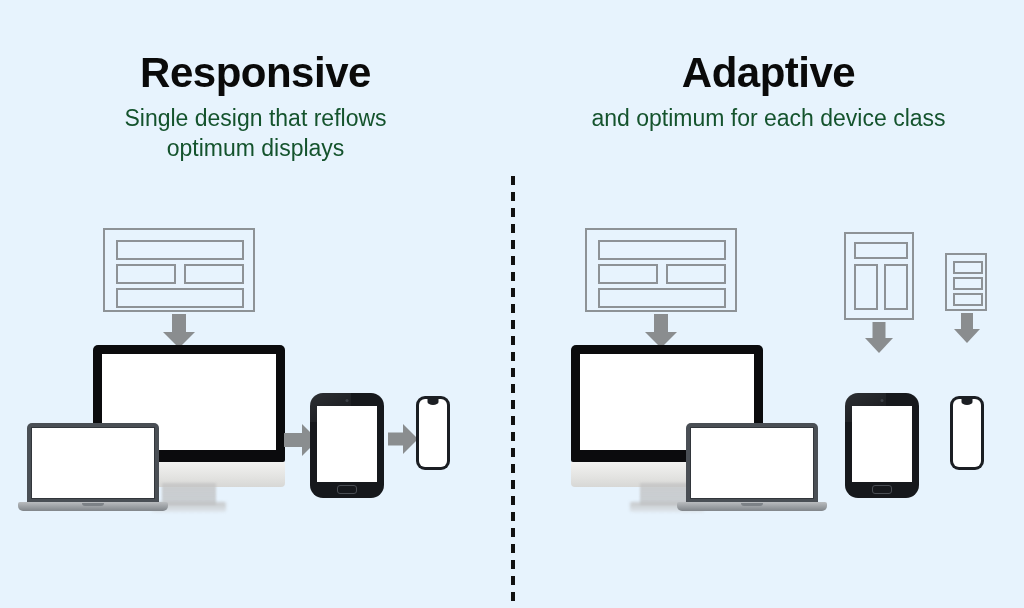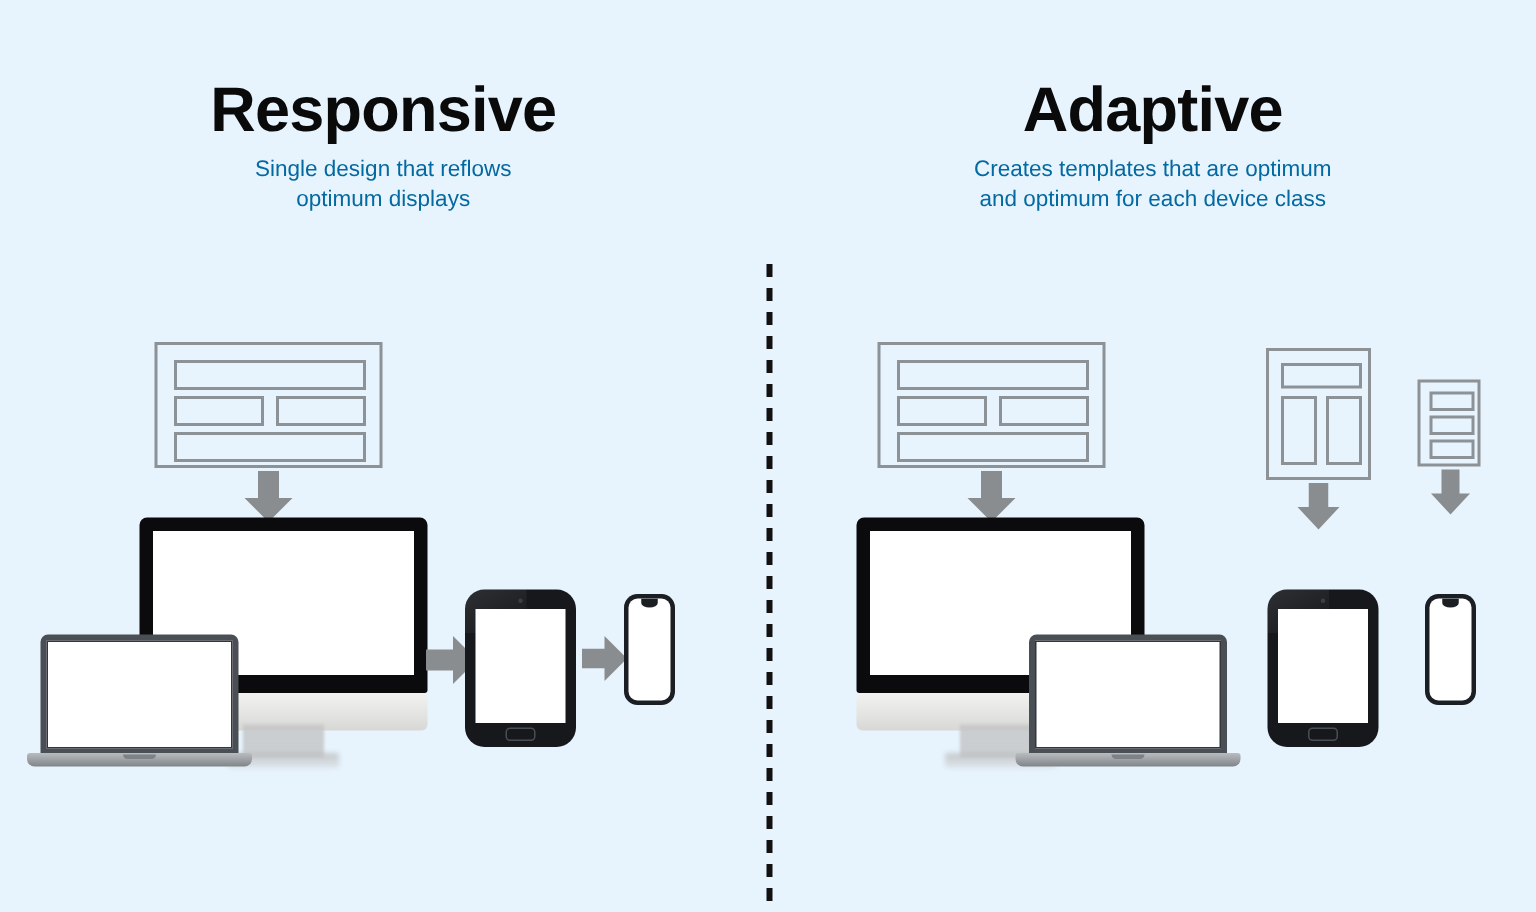--- a/index.html
+++ b/index.html
@@ -24,21 +24,21 @@
   .panel{position:absolute;top:0;height:608px;}
   .panel-left{left:0;width:511px;}
   .panel-right{left:513px;width:511px;}
 
   .head{position:absolute;left:0;width:100%;text-align:center;}
   .title{
     font-size:42px;font-weight:700;color:#0a0a0a;
     letter-spacing:-0.5px;line-height:1;
   }
   .subtitle{
-    font-size:15px;font-weight:400;color:#0369a1;
+    font-size:23px;font-weight:400;color:#14532d;
     line-height:1.32;margin-top:9px;
   }
 
   
   .wf{
     position:absolute;
     border:2px solid #8d9296;
     background:#e7f3fd;
     box-sizing:border-box;
   }
@@ -194,21 +194,20 @@
     </div>
   </div>
 
   <div class="divider"></div>
 
   <div class="panel panel-right">
 
     <div class="head" style="top:52px;">
       <div class="title">Adaptive</div>
       <div class="subtitle">
-        <div>Creates templates that are optimum</div>
         <div>and optimum for each device class</div>
       </div>
     </div>
 
     <div class="wf" style="left:72px;top:228px;width:152px;height:84px;">
       <div class="wf-row" style="left:11px;top:10px;width:128px;height:20px;"></div>
       <div class="wf-row" style="left:11px;top:34px;width:60px;height:20px;"></div>
       <div class="wf-row" style="left:79px;top:34px;width:60px;height:20px;"></div>
       <div class="wf-row" style="left:11px;top:58px;width:128px;height:20px;"></div>
     </div>

